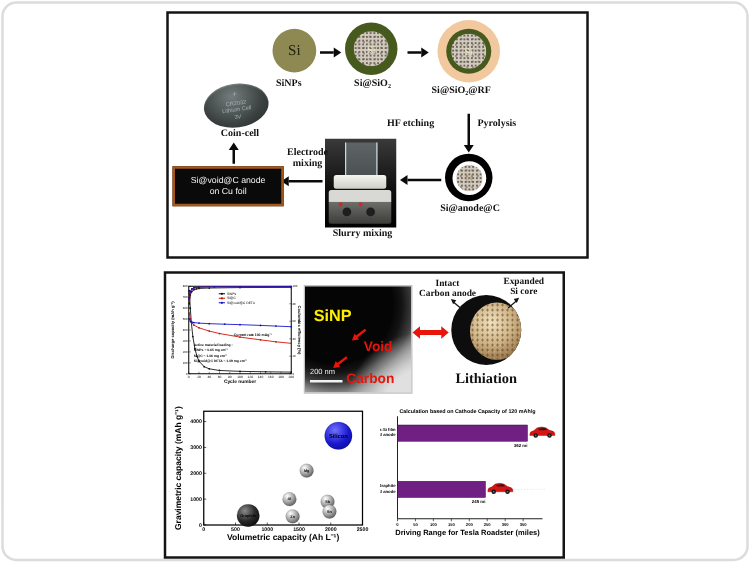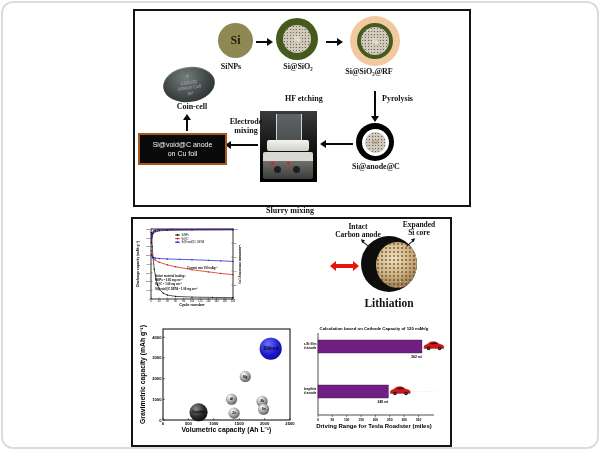--- a/index.html
+++ b/index.html
@@ -10,21 +10,21 @@
   .top-panel{left:133px;top:9px;width:334px;height:194px;}
   .bottom-panel{left:131px;top:217px;width:317px;height:226px;}
   .abs{position:absolute;}
   .ser{font-family:"Liberation Serif",serif;}
   .cap{position:absolute;font-family:"Liberation Serif",serif;font-weight:bold;font-size:8px;
        text-align:center;color:#111;line-height:1.1;}
   .circle{position:absolute;border-radius:50%;}
   .speckle{background-color:#d2cabf;
     background-image:radial-gradient(#6e6559 .7px,transparent .8px),radial-gradient(#93897c .6px,transparent .7px);
     background-size:3px 3px,4.5px 4.5px;background-position:0 0,1.5px 2px;}
-  .cc{display:flex;align-items:center;justify-content:center;font-family:"Liberation Serif",serif;font-weight:bold;}
+  .cc{display:flex;align-items:center;justify-content:center;font-family:"Liberation Serif",serif;font-weight:normal;}
   
   .arr{position:absolute;}
   .arr .sh{position:absolute;background:#0a0a0a;}
   .arr.h{height:8px;}
   .arr.h .sh{left:0;right:6px;top:2.8px;height:2.4px;}
   .arr.h .hd{position:absolute;right:0;top:0;width:0;height:0;border-top:4px solid transparent;
              border-bottom:4px solid transparent;border-left:6.5px solid #0a0a0a;}
   .arr.left{transform:scaleX(-1);}
   .arr.v{width:8px;}
   .arr.v .sh{top:0;bottom:6px;left:2.8px;width:2.4px;}
@@ -80,21 +80,21 @@
       </div>
 
     <div class="circle" style="left:215px;top:5px;width:50px;height:50px;background:#f2c89f;">
       <div class="circle" style="left:7px;top:7px;width:36px;height:36px;background:#475a1e;"></div>
       <div class="circle speckle cc" style="left:11px;top:11px;width:28px;height:28px;">
         <span class="ser" style="font-size:8px;color:#f0e9c4;">Si</span>
       </div>
     </div>
     <div class="cap" style="left:203px;top:57px;width:62px;">Si@SiO₂@RF</div>
 
-    <div class="cap" style="left:150px;top:84px;width:87px;text-align:left;">HF etching</div>
+    <div class="cap" style="left:150px;top:84px;width:87px;text-align:center;">HF etching</div>
     <div class="arr v" style="left:236px;top:80px;height:31px;">
       <span class="sh"></span>
         <span class="hd"></span>
       </div>
     <div class="cap" style="left:247px;top:84px;width:60px;text-align:left;">Pyrolysis</div>
 
     <div class="circle" style="left:221px;top:112px;width:38px;height:38px;background:#000;">
       <div class="circle" style="left:5.5px;top:5.5px;width:27px;height:27px;background:#fff;"></div>
       <div class="circle speckle cc" style="left:8.5px;top:8.5px;width:21px;height:21px;">
         <span class="ser" style="font-size:7px;color:#a88a58;">Si</span>
@@ -110,21 +110,21 @@
     <div class="abs" style="left:125px;top:100px;width:57px;height:71px;background:linear-gradient(#3a3a3a,#101010 55%,#000);overflow:hidden;">
       <div class="abs" style="left:16px;top:3px;width:24px;height:27px;border:1.5px solid rgba(225,235,240,.85);border-top:none;background:rgba(190,205,215,.3);"></div>
       <div class="abs" style="left:7px;top:29px;width:42px;height:11px;background:linear-gradient(#f4f4f0,#cfcfc8);border-radius:2px;"></div>
       <div class="abs" style="left:3px;top:41px;width:50px;height:27px;background:linear-gradient(#d8d8d4 0 34%,#6e6e6a 35%,#3c3c3a);border-radius:2px;">
         <div class="abs" style="left:11px;top:14px;width:7px;height:7px;border-radius:50%;background:#1f1f1f;"></div>
         <div class="abs" style="left:30px;top:14px;width:7px;height:7px;border-radius:50%;background:#1f1f1f;"></div>
         <div class="abs" style="left:8px;top:10px;width:2.5px;height:2.5px;border-radius:50%;background:#d22;"></div>
         <div class="abs" style="left:24px;top:10px;width:2.5px;height:2.5px;border-radius:50%;background:#d22;"></div>
       </div>
     </div>
-    <div class="cap" style="left:120px;top:172px;width:70px;margin-top:24px;">Slurry mixing</div>
+    <div class="cap" style="left:120px;top:172px;width:70px;">Slurry mixing</div>
 
     <div class="cap" style="left:83px;top:107px;width:56px;">
       <div>Electrode</div>
       <div>mixing</div>
     </div>
     <div class="arr h left" style="left:90px;top:130px;width:33px;">
       <span class="sh"></span>
         <span class="hd"></span>
       </div>
 
@@ -286,20 +286,38 @@
           <circle cx="42.5" cy="19.2" r="0.9" fill="#1111cc"></circle>
           <text x="46.5" y="20.2" font-size="2.7">Si@void@C DETA</text>
           <text x="52" y="46" font-size="2.8" font-weight="bold">Current rate 100 mAg⁻¹</text>
           <text x="20" y="54" font-size="2.7" font-weight="bold">Active material loading :</text>
           <text x="20" y="58.2" font-size="2.7" font-weight="bold">SiNPs ~ 0.65 mg cm⁻²</text>
           <text x="20" y="62.4" font-size="2.7" font-weight="bold">Si@C ~ 1.06 mg cm⁻²</text>
           <text x="20" y="66.6" font-size="2.7" font-weight="bold">Si@void@C DETA ~ 1.09 mg cm⁻²</text>
         </svg>
     </div>
 
+    <div class="abs" style="left:110px;top:9px;width:85px;height:85px;border:1px solid #c2c2c2;overflow:hidden;
+         background:
+           radial-gradient(circle at 112% 118%, rgba(225,225,225,.95) 0 24%, rgba(195,195,195,.7) 33%, transparent 46%),
+           radial-gradient(circle at 28% 18%, #050505 0 50%, #141414 58%, #3d3d3d 67%, #7a7a7a 74%, #b2b2b2 81%, #d0d0d0 90%);">
+      <div class="abs" style="left:7px;top:16px;color:#ffee00;font-weight:bold;font-size:13px;">SiNP</div>
+      <div class="rarr" style="left:36px;top:36px;width:14px;transform:rotate(-38deg);">
+        <span class="hd"></span>
+          <span class="sh"></span>
+        </div>
+      <div class="abs" style="left:47px;top:43px;color:#e8150a;font-weight:bold;font-size:11px;">Void</div>
+      <div class="rarr" style="left:21px;top:58px;width:14px;transform:rotate(-38deg);">
+        <span class="hd"></span>
+          <span class="sh"></span>
+        </div>
+      <div class="abs" style="left:33px;top:68px;color:#e8150a;font-weight:bold;font-size:11px;">Carbon</div>
+      <div class="abs" style="left:4px;top:66px;color:#f2f2f2;font-size:6px;">200 nm</div>
+      <div class="abs" style="left:4px;top:75px;width:26px;height:1.6px;background:#f2f2f2;"></div>
+    </div>
 
     <div class="dblarr" style="left:197px;top:42px;">
       <span class="hl"></span>
         <span class="sh"></span>
         <span class="hr"></span>
       </div>
 
     <div class="circle" style="left:228px;top:17px;width:56px;height:56px;background:#0d0d0d;overflow:hidden;">
       <div class="circle" style="left:15px;top:6px;width:43px;height:46px;
            background:radial-gradient(circle at 40% 35%,#efe0bd,#cdb184 45%,#96744a 78%,#5e4527);

